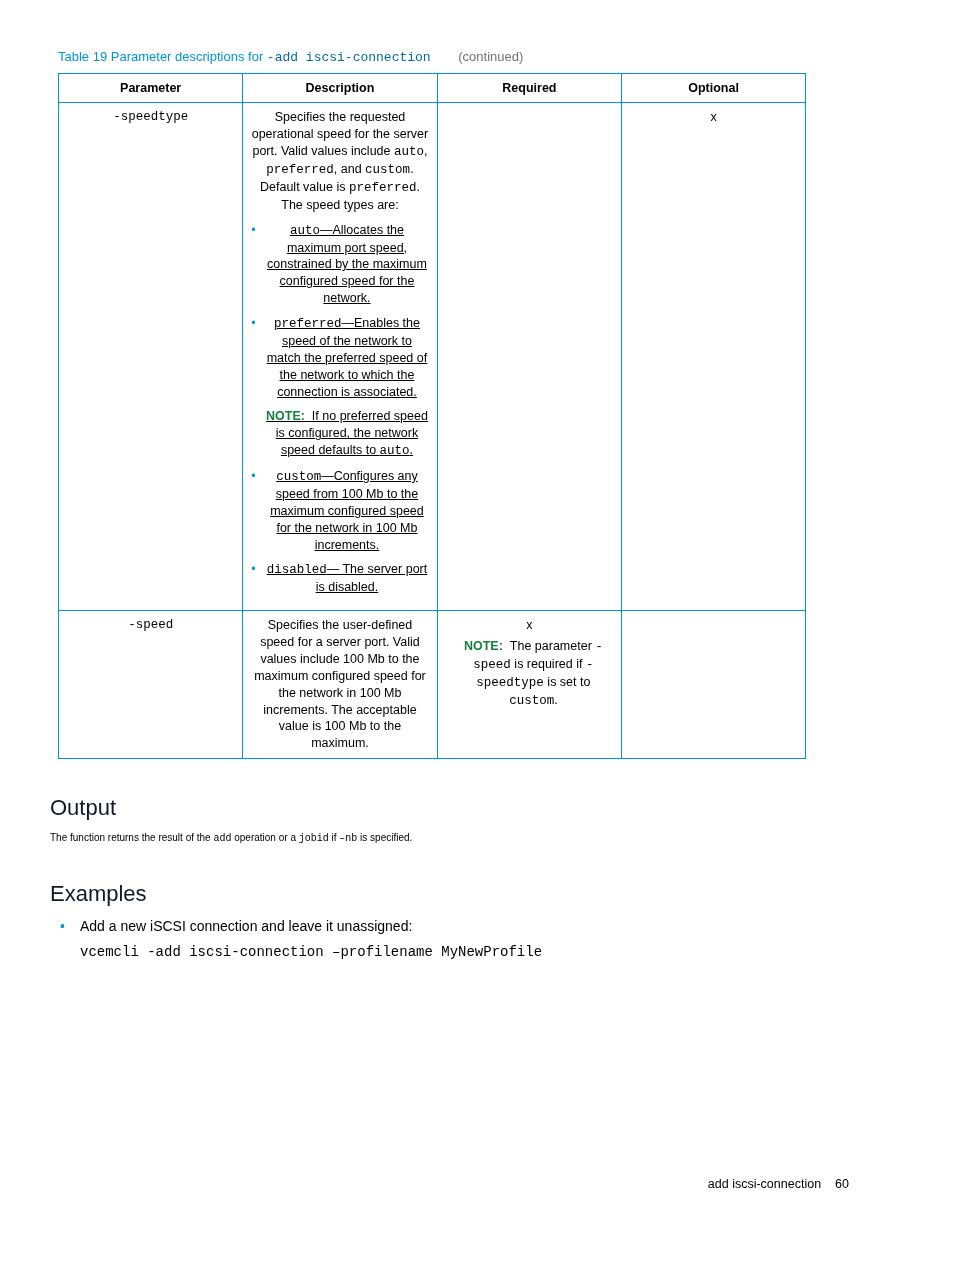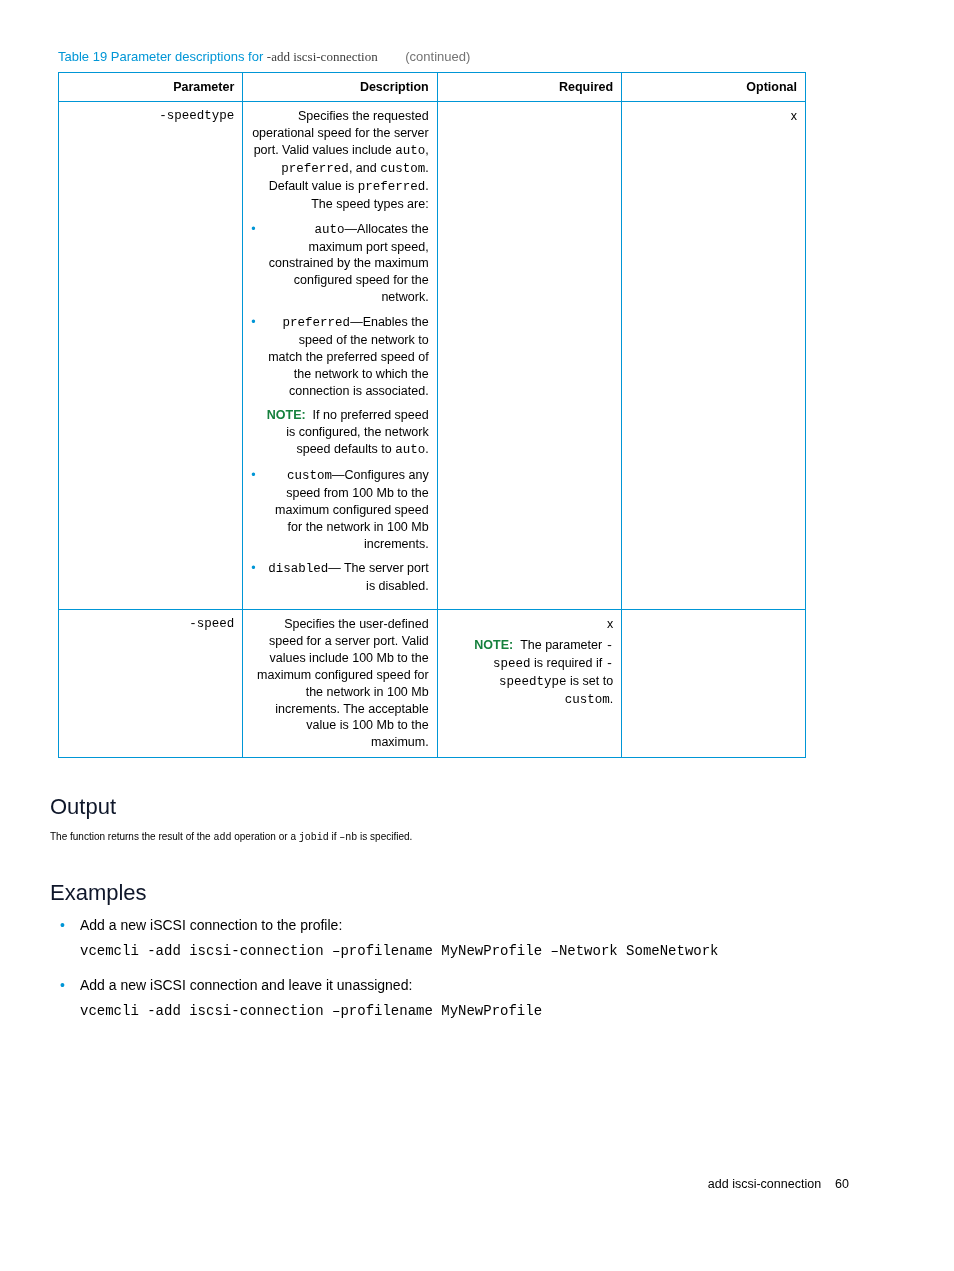--- a/index.html
+++ b/index.html
@@ -12,48 +12,49 @@
     width: 954px;
     box-sizing: border-box;
     line-height: 1.35;
   }
   .table-title {
     font-size: 13px;
     margin-bottom: 6px;
     padding-left: 8px;
   }
   .table-title .lead { color: #0096d6; font-weight: normal; }
-  .table-title .code { font-family: Liberation Serif, serif; color: #404040; }
+  .table-title .code { font-family: Liberation Mono, monospace; color: #0369a1; }
   .table-title .cont { color: #737373; margin-left: 24px; }
   table.param {
     width: 748px;
     border-collapse: collapse;
     margin-left: 8px;
     margin-bottom: 24px;
   }
   table.param th, table.param td {
     border: 1px solid #0096d6;
     padding: 6px 8px;
-    text-align: right;
+    text-align: center;
     vertical-align: top;
     font-size: 12.5px;
   }
   table.param th {
     font-weight: bold;
     background: #fff;
   }
   table.param td.param-col { width: 170px; }
   table.param td.desc-col { width: 180px; }
   table.param td.req-col { width: 170px; }
   table.param td.opt-col { width: 170px; }
   .mono { font-family: "Courier New", monospace; }
   ul.speedlist {
     list-style: none;
     padding-left: 0;
     margin: 8px 0 0 0;
+    text-decoration: underline;
   }
   ul.speedlist > li {
     position: relative;
     padding-left: 14px;
     margin-bottom: 8px;
   }
   ul.speedlist > li::before {
     content: "•";
     color: #0096d6;
     position: absolute;
@@ -162,24 +163,20 @@
 </table>
 
 <h2 class="section">Output</h2>
 <p class="body">
   <span>The function returns the result of the </span><span class="mono">add</span><span> operation or a </span><span class="mono">jobid</span><span> if </span><span class="mono">–nb</span><span> is specified.</span>
 </p>
 
 <h2 class="section">Examples</h2>
 <ul class="examples">
   <li>
-    <span>Add a new iSCSI connection to the profile:</span>
-    <span class="cmd">vcemcli -add iscsi-connection –profilename MyNewProfile –Network SomeNetwork</span>
-  </li>
-  <li>
     <span>Add a new iSCSI connection and leave it unassigned:</span>
     <span class="cmd">vcemcli -add iscsi-connection –profilename MyNewProfile</span>
   </li>
 </ul>
 
 <div class="footer">
   <span>add iscsi-connection</span><span class="pg">60</span>
 </div>
 
 </div>

